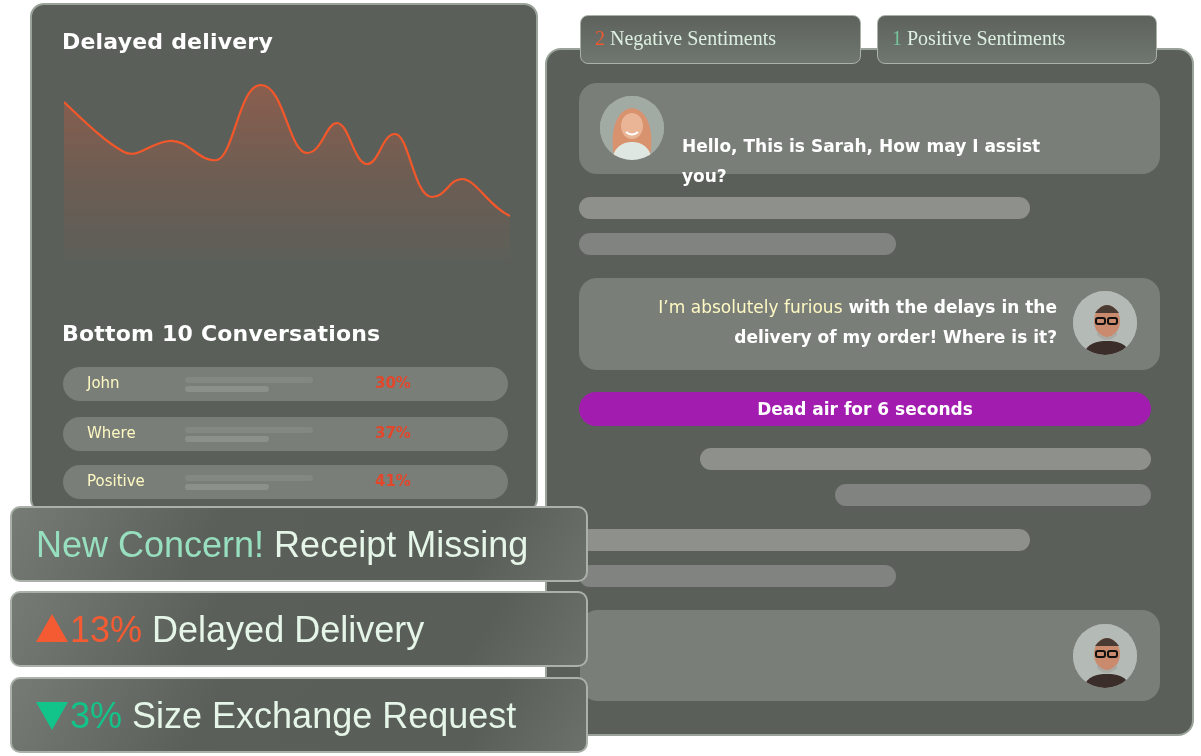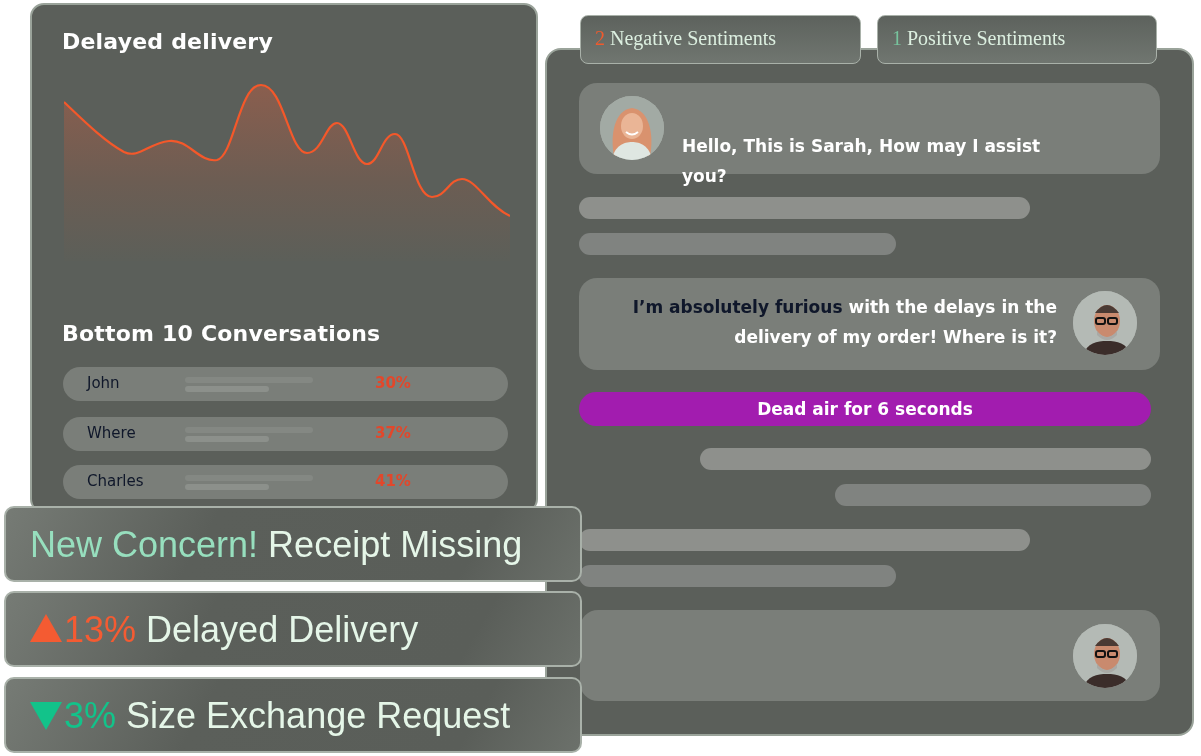--- a/index.html
+++ b/index.html
@@ -17,21 +17,21 @@
   }
   .panel-title {
     color:#ffffff; font-weight:bold; font-size:22px; letter-spacing:0.2px;
     font-family:"DejaVu Sans",sans-serif;
   }
   .chart { left:32px; top:66px; width:446px; height:200px; }
   .conv-row {
     left:31px; width:445px; height:34px; border-radius:17px;
     background:#7a7e79;
   }
-  .conv-name { left:24px; top:7px; color:#0f172a; font-size:15px; }
+  .conv-name { left:24px; top:7px; color:#fef9c3; font-size:15px; }
   .conv-bar1 { left:122px; top:10px; width:128px; height:6px; border-radius:3px; background:#848883; }
   .conv-bar2 { left:122px; top:19px; width:84px; height:6px; border-radius:3px; background:#8c908b; }
   .conv-pct { left:312px; top:7px; color:#e2472b; font-size:15px; font-weight:bold; }
 
   
   .right-panel {
     left:545px; top:48px; width:649px; height:688px;
     background:#5b5f5a; border:2px solid #9aa39a; border-radius:16px;
   }
   .tab {
@@ -47,35 +47,35 @@
   .bubble {
     background:#7a7e79; border-radius:18px;
   }
   .avatar {
     width:64px; height:64px; border-radius:50%; overflow:hidden;
     background:#a7aea8;
   }
   .msg-text {
     color:#ffffff; font-size:17px; font-weight:bold; line-height:30px;
   }
-  .neg-hl { color:#0f172a; font-weight:bold; }
+  .neg-hl { color:#fef9c3; font-weight:normal; }
   .pos-hl { color:#1bc53c; font-weight:normal; }
   .ph-bar { height:22px; border-radius:11px; }
   .ph-a { background:#8e908c; }
   .ph-b { background:#808380; }
 
   .dead-air {
     left:579px; top:392px; width:572px; height:34px; border-radius:17px;
     background:#a21caf; color:#ffffff; font-size:17px; font-weight:bold;
     text-align:center; line-height:34px;
   }
 
   
   .banner {
-    left:4px; width:578px; height:76px; border-radius:10px;
+    left:10px; width:578px; height:76px; border-radius:10px;
     background:linear-gradient(120deg,#767b75 0%,#5b5f5a 35%,#5a5e59 80%,#6c716b 100%);
     border:2px solid #a9b1a9;
     font-family:"Liberation Sans",sans-serif; font-size:36px;
     color:#e5f6e8; padding:16px 0 0 24px; white-space:nowrap;
   }
   .banner .accent-mint { color:#97dfbe; }
   .banner .accent-up { color:#f45b32; }
   .banner .accent-down { color:#12c38a; }
   .tri { display:inline-block; width:0; height:0; vertical-align:middle; margin-right:2px; }
   .tri-up { border-left:16px solid transparent; border-right:16px solid transparent; border-bottom:28px solid #f45b32; position:relative; top:-4px; }
@@ -107,21 +107,21 @@
     <span class="abs conv-bar2"></span>
     <span class="abs conv-pct">30%</span>
   </div>
   <div class="abs conv-row" style="top:412px;">
     <span class="abs conv-name">Where</span>
     <span class="abs conv-bar1"></span>
     <span class="abs conv-bar2"></span>
     <span class="abs conv-pct">37%</span>
   </div>
   <div class="abs conv-row" style="top:460px;">
-    <span class="abs conv-name">Charles</span>
+    <span class="abs conv-name">Positive</span>
     <span class="abs conv-bar1"></span>
     <span class="abs conv-bar2"></span>
     <span class="abs conv-pct">41%</span>
   </div>
 </div>
 
 <div class="abs right-panel"></div>
 
 <div class="abs tab" style="left:580px;width:281px;">
   <span class="count-neg">2</span>

